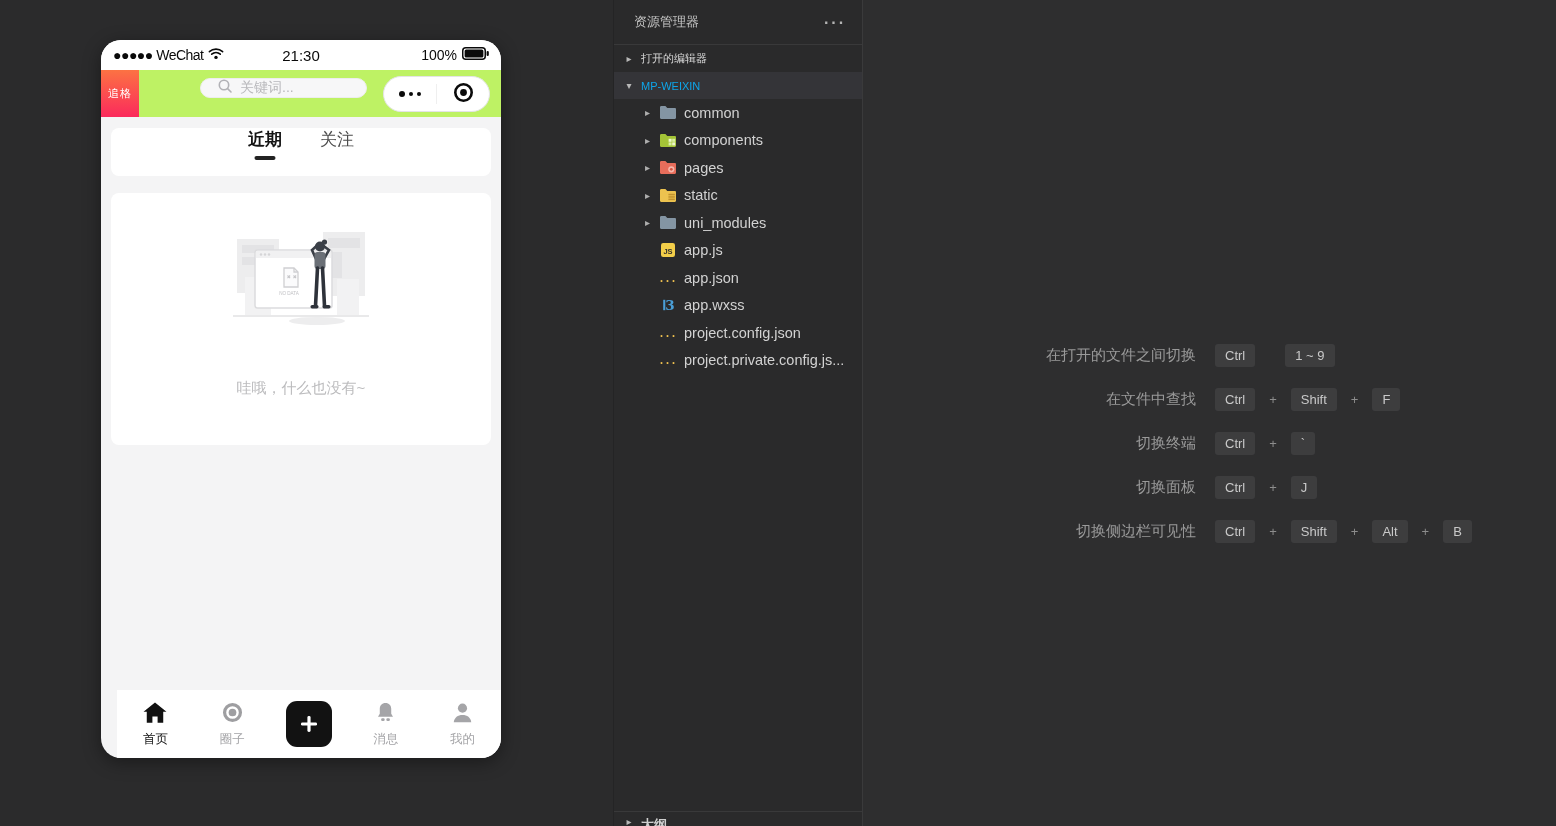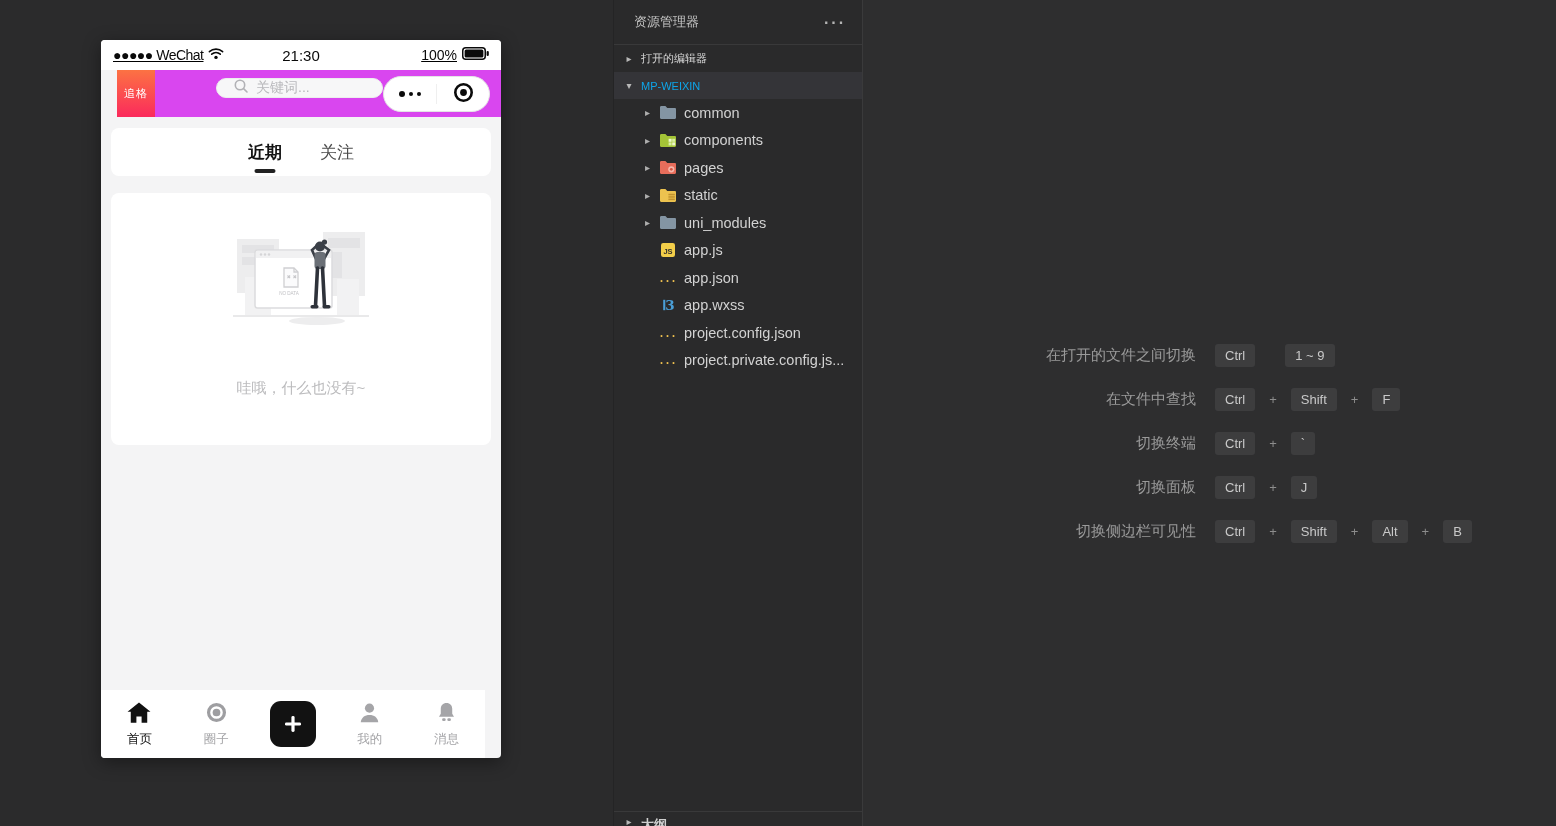--- a/index.html
+++ b/index.html
@@ -3,55 +3,55 @@
 <meta charset="utf-8">
 <style>
   * { margin:0; padding:0; box-sizing:border-box; }
   html,body { width:1556px; height:826px; overflow:hidden; background:#2b2b2c;
               font-family:"Liberation Sans","DejaVu Sans",sans-serif; }
   #stage { position:relative; width:1556px; height:826px; overflow:hidden; background:#2b2b2c; }
 
   
   .left-pane { position:absolute; left:0; top:0; width:613px; height:826px; background:#2b2b2c; }
   .phone { position:absolute; left:101px; top:40px; width:400px; height:718px;
-           background:#f4f4f5; border-radius:4px; overflow:hidden;
-           box-shadow:0 4px 18px rgba(0,0,0,.4);text-decoration:underline; }
+           background:#f4f4f5; border-radius:20px; overflow:hidden;
+           box-shadow:0 4px 18px rgba(0,0,0,.4); }
   .status-bar { position:relative; height:30px; background:#fff; display:flex; align-items:center; padding:0 12px; }
   .carrier { display:flex; align-items:center; gap:4px; font-size:14px; font-weight:500; color:#0a0a0a; letter-spacing:-.5px; }
   .sb-time { position:absolute; left:0; right:0; text-align:center; font-size:15px; color:#0a0a0a; font-weight:500; }
   .sb-right { margin-left:auto; display:flex; align-items:center; gap:5px; font-size:14px; color:#0a0a0a; z-index:1; }
 
-  .nav { position:relative; height:47px; background:#d946ef;margin-left:16px; }
+  .nav { position:relative; height:47px; background:#bef264; }
   .app-badge { position:absolute; left:0; top:0; width:38px; height:47px;
                background:linear-gradient(180deg,#fc7243,#fb2a5c); color:#fff; font-size:11px;
                display:flex; align-items:center; justify-content:center; letter-spacing:1px; }
   .search-pill { position:absolute; left:99px; top:8px; width:167px; height:20px; border-radius:16px;
                  background:#f7f7f8; border:1px solid #ededee; display:flex; align-items:center;
                  padding-left:16px; gap:7px; }
   .search-pill .ph { font-size:14px; color:#b9b9bc; }
   .capsule { position:absolute; right:11px; top:6px; width:107px; height:36px; border:1px solid #e4e4e6;
              border-radius:18px; background:#fff; display:flex; align-items:center; }
   .cap-half { flex:1; display:flex; align-items:center; justify-content:center; height:100%; cursor:pointer; }
   .cap-dots { display:flex; align-items:center; gap:3.5px; }
   .cap-dots i { display:block; width:4.5px; height:4.5px; border-radius:50%; background:#0a0a0a; }
   .cap-dots i:first-child { width:6px; height:6px; }
   .cap-divider { width:1px; height:20px; background:#efefef; }
 
   .tabs-card { position:absolute; left:10px; top:88px; width:380px; height:48px; background:#fff;
-               border-radius:8px; display:flex; align-items:center; justify-content:center; gap:38px; }
+               border-radius:8px; display:flex; align-items:flex-start; justify-content:center; gap:38px; }
   .feed-tab { position:relative; font-size:17px; color:#4b4b4b; cursor:pointer; }
   .feed-tab.active { color:#141414; font-weight:bold; }
   .feed-tab.active::after { content:""; position:absolute; left:50%; transform:translateX(-50%);
                bottom:-9px; width:21px; height:4px; border-radius:2px; background:#222; }
 
   .content-card { position:absolute; left:10px; top:153px; width:380px; height:252px; background:#fff; border-radius:8px; }
   .illus-wrap { position:absolute; left:50%; top:24px; transform:translateX(-50%); }
   .empty-msg { position:absolute; left:0; top:186px; width:100%; text-align:center; font-size:15px; color:#bcbcbe; }
 
-  .tab-bar { position:absolute; left:0; bottom:0; width:384px; height:68px; background:#fff; display:flex; }
+  .tab-bar { position:absolute; left:16px; bottom:0; width:384px; height:68px; background:#fff; display:flex; }
   .tb-item { flex:1; display:flex; flex-direction:column; align-items:center; padding-top:11px; cursor:pointer; }
   .tb-item .tb-label { font-size:12.5px; color:#a3a3a6; margin-top:3px; }
   .tb-item.active .tb-label { color:#111; }
   .tb-fab { width:46px; height:46px; background:#121212; border-radius:11px; display:flex;
             align-items:center; justify-content:center; margin-top:0px; }
 
   
   .explorer { position:absolute; left:613px; top:0; width:249px; height:826px; background:#2a2a2b;
               border-left:1px solid #242425; overflow:hidden; }
   .x-title-row { position:relative; height:45px; border-bottom:1px solid #39393a; display:flex; align-items:center; }
@@ -198,32 +198,32 @@
     <span class="tb-icon tb-fab">
               <svg width="24" height="24" viewBox="0 0 24 24">
                 <rect x="10.4" y="4" width="3.2" height="16" rx="1.4" fill="#fff"></rect>
                 <rect x="4" y="10.4" width="16" height="3.2" rx="1.4" fill="#fff"></rect>
               </svg>
             </span>
     <span class="tb-label"></span>
   </div>
           <div class="tb-item">
     <span class="tb-icon"><svg width="25" height="23" viewBox="0 0 24 22">
-                <circle cx="12" cy="6.8" r="4.4" fill="#a5a5a8"></circle>
-                <path d="M3.6 20.4c.4-4.6 4-7 8.4-7s8 2.4 8.4 7z" fill="#a5a5a8"></path>
-              </svg></span>
-    <span class="tb-label">我的</span>
-  </div>
-          <div class="tb-item">
-    <span class="tb-icon"><svg width="25" height="23" viewBox="0 0 24 22">
                 <path d="M12 1.8c-3.4 0-5.5 2.5-5.5 5.7v4.6L4.8 15h14.4l-1.7-2.9V7.5c0-3.2-2.1-5.7-5.5-5.7z" fill="#a5a5a8"></path>
                 <rect x="7.8" y="16.4" width="3.4" height="2.8" rx="1.2" fill="#a5a5a8"></rect>
                 <rect x="12.8" y="16.4" width="3.4" height="2.8" rx="1.2" fill="#a5a5a8"></rect>
               </svg></span>
     <span class="tb-label">消息</span>
+  </div>
+          <div class="tb-item">
+    <span class="tb-icon"><svg width="25" height="23" viewBox="0 0 24 22">
+                <circle cx="12" cy="6.8" r="4.4" fill="#a5a5a8"></circle>
+                <path d="M3.6 20.4c.4-4.6 4-7 8.4-7s8 2.4 8.4 7z" fill="#a5a5a8"></path>
+              </svg></span>
+    <span class="tb-label">我的</span>
   </div>
         </div>
     </div>
   </div>
 
   <div class="explorer">
     <div class="x-title-row">
       <span class="x-title">资源管理器</span>
       <span class="x-more">···</span>
     </div>

